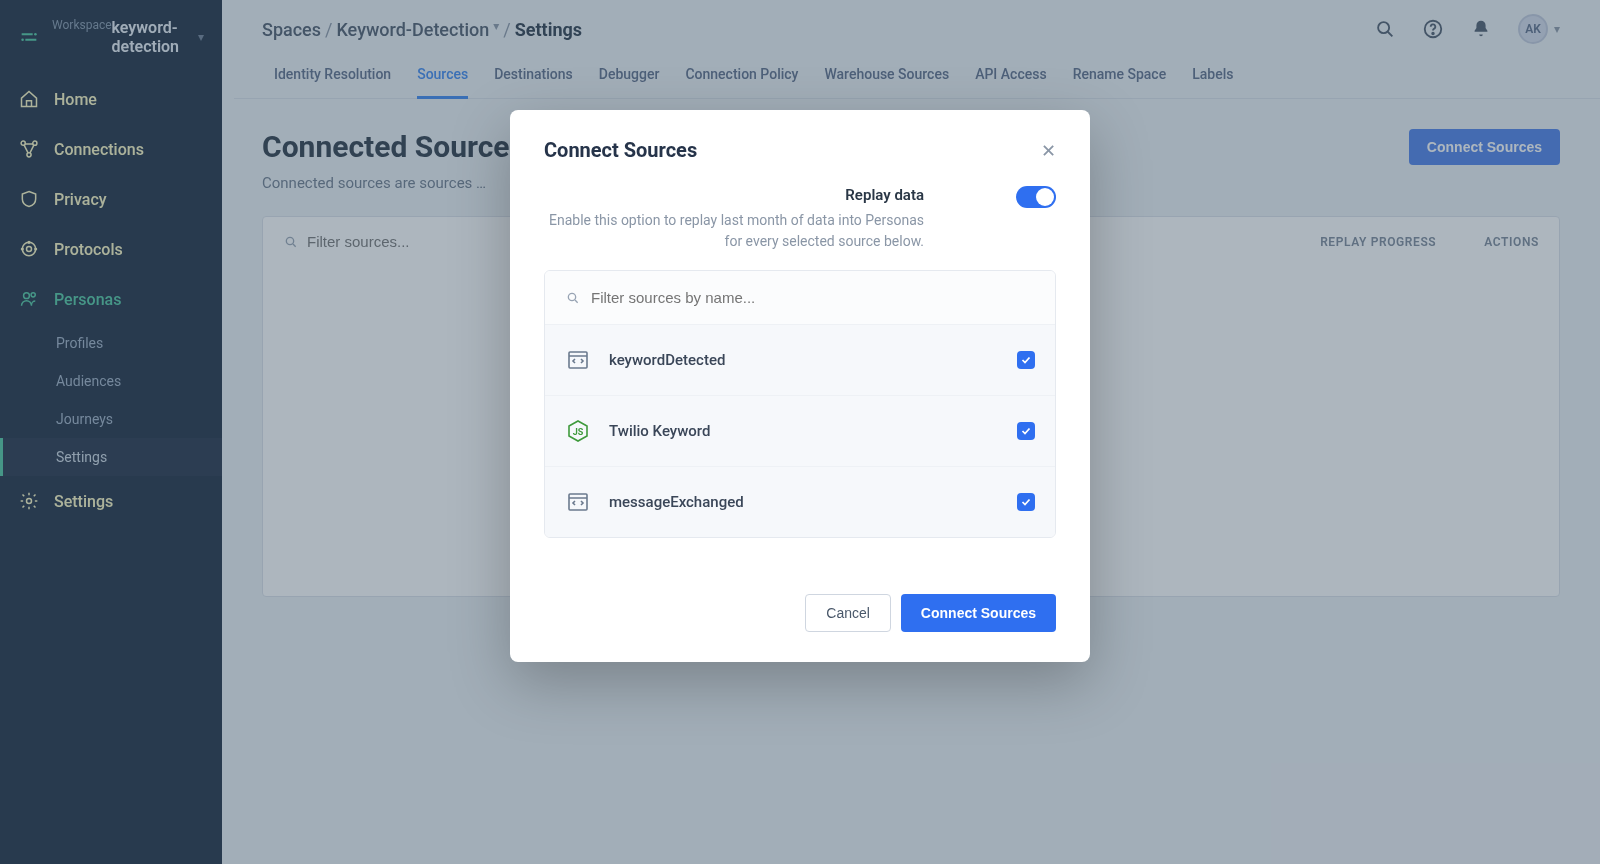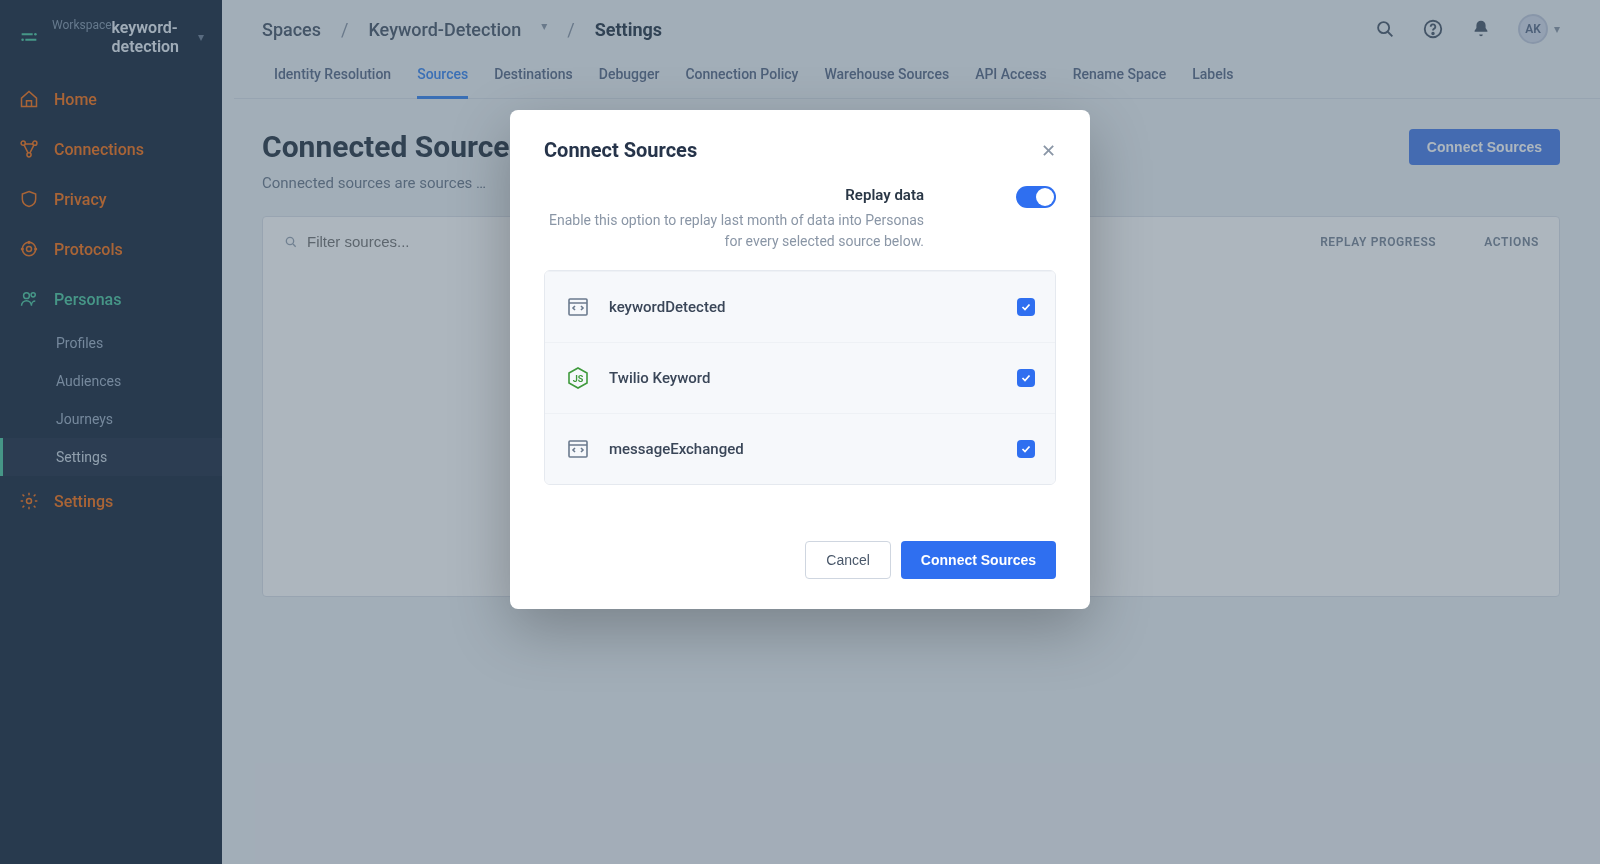--- a/index.html
+++ b/index.html
@@ -38,21 +38,21 @@
   width: 24px; height: 24px; display:flex;align-items:center;justify-content:center;
 }
 .workspace .meta { display:flex;flex-direction:row; line-height:1.2;}
 .workspace .meta .lab { font-size:12px; color:#8496aa;}
 .workspace .meta .nm { font-size:16px; font-weight:600; color:#e8eef4;}
 .workspace .chev { color:#6e7f94; margin-left:auto; font-size:12px; }
 .nav { margin-top:4px; }
 .nav-item {
   display:flex; align-items:center; gap:14px;
   padding: 14px 18px;
-  color:#f97316;
+  color:#fef9c3;
   font-size:16px;
   font-weight:500;
   cursor:pointer;
 }
 .nav-item.active { color:#4fc9a1; }
 .nav-item .ic { width:22px; height:22px; display:flex;align-items:center;justify-content:center;}
 .subnav { padding-left: 56px; }
 .subnav .sub {
   padding: 11px 0;
   font-size:14px;
@@ -73,21 +73,21 @@
   display:flex;
   flex-direction:column;
 }
 .topbar {
   height: 58px;
   display:flex;
   align-items:center;
   padding: 0 40px;
   gap: 10px;
 }
-.topbar .bc { display:flex; align-items:flex-start; gap:20px; font-size:18px;}
+.topbar .bc { display:flex; align-items:flex-start; gap:4px; font-size:18px;}
 .topbar .bc .seg { color:#4a586a; font-weight:500;}
 .topbar .bc .sep { color:#8a96a6; }
 .topbar .bc .seg.cur { color:#2a3a4a; font-weight:700;}
 .topbar .chev2 { color:#8a96a6; font-size:12px;}
 .topbar .right { margin-left:auto; display:flex; align-items:center; gap:26px;}
 .topbar .right .icbtn { width:22px; height:22px; color:#4a586a; cursor:pointer; display:flex;align-items:center;justify-content:center; }
 .avatar {
   width: 30px; height: 30px; border-radius:50%;
   background: #d4dbea; color:#5a6b88;
   display:flex;align-items:center;justify-content:center;
@@ -378,20 +378,27 @@
         <div class="txt">
           <div class="t1">Replay data</div>
           <div class="t2">Enable this option to replay last month of data into Personas for every selected source below.</div>
         </div>
         <div class="toggle">
           <div class="knob"></div>
         </div>
       </div>
 
       <div class="srclist">
+        <div class="search">
+          <svg viewBox="0 0 24 24" width="16" height="16" fill="none" stroke="currentColor" stroke-width="2">
+              <circle cx="10.5" cy="10.5" r="5.5"></circle>
+              <path d="M19 19 L15 15"></path>
+            </svg>
+          <input type="text" placeholder="Filter sources by name..." style="">
+        </div>
 
         <div class="srcitem">
           <span class="srcicon">
             <svg viewBox="0 0 24 24" width="24" height="24" fill="none" stroke="#6b7a8e" stroke-width="1.6">
                 <rect x="3" y="4" width="18" height="16" rx="1"></rect>
                 <path d="M3 8 H21"></path>
                 <path d="M9 14 L7 16 L9 18 M15 14 L17 16 L15 18" transform="translate(0,-3)"></path>
               </svg>
           </span>
           <span class="srcname">keywordDetected</span>

